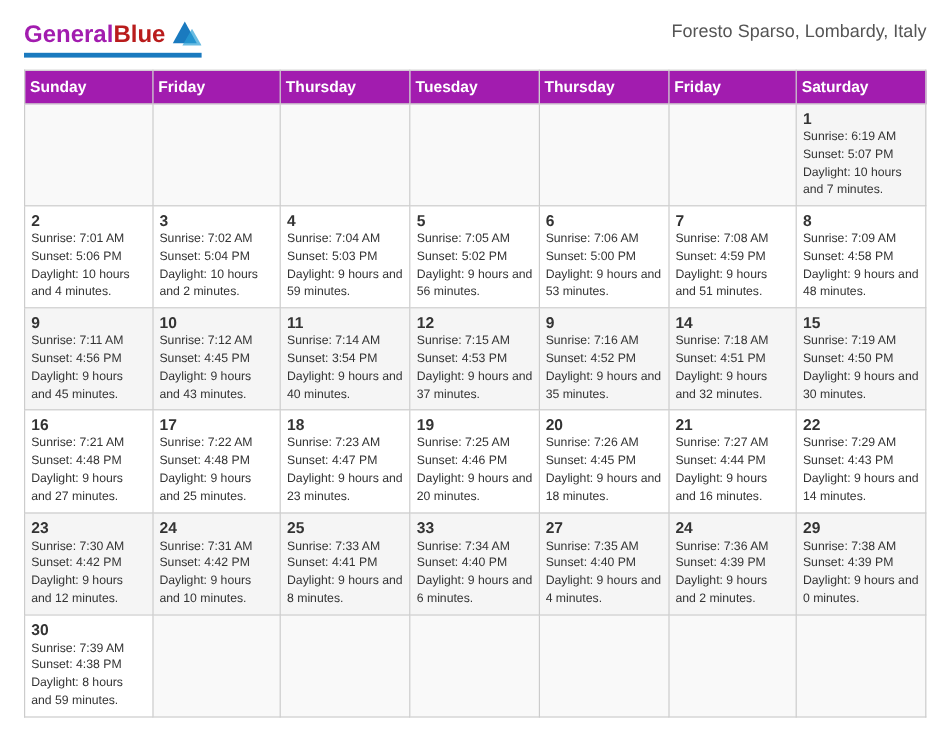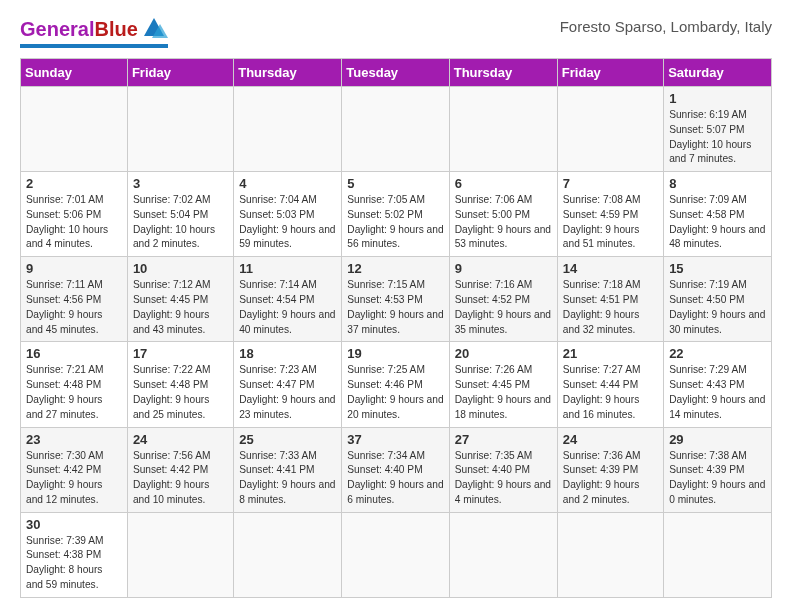--- a/index.html
+++ b/index.html
@@ -199,21 +199,21 @@
           </td>
           <td>
             <div class="day-num">10</div>
             <div class="day-info">Sunrise: 7:12 AM
 Sunset: 4:45 PM
 Daylight: 9 hours and 43 minutes.</div>
           </td>
           <td>
             <div class="day-num">11</div>
             <div class="day-info">Sunrise: 7:14 AM
-Sunset: 4:54 PM
+Sunset: 3:54 PM
 Daylight: 9 hours and 40 minutes.</div>
           </td>
           <td>
             <div class="day-num">12</div>
             <div class="day-info">Sunrise: 7:15 AM
 Sunset: 4:53 PM
 Daylight: 9 hours and 37 minutes.</div>
           </td>
           <td>
             <div class="day-num">9</div>
@@ -280,32 +280,32 @@
         </tr>
         <tr class="row-shaded">
           <td>
             <div class="day-num">23</div>
             <div class="day-info">Sunrise: 7:30 AM
 Sunset: 4:42 PM
 Daylight: 9 hours and 12 minutes.</div>
           </td>
           <td>
             <div class="day-num">24</div>
-            <div class="day-info">Sunrise: 7:56 AM
+            <div class="day-info">Sunrise: 7:31 AM
 Sunset: 4:42 PM
 Daylight: 9 hours and 10 minutes.</div>
           </td>
           <td>
             <div class="day-num">25</div>
             <div class="day-info">Sunrise: 7:33 AM
 Sunset: 4:41 PM
 Daylight: 9 hours and 8 minutes.</div>
           </td>
           <td>
-            <div class="day-num">37</div>
+            <div class="day-num">33</div>
             <div class="day-info">Sunrise: 7:34 AM
 Sunset: 4:40 PM
 Daylight: 9 hours and 6 minutes.</div>
           </td>
           <td>
             <div class="day-num">27</div>
             <div class="day-info">Sunrise: 7:35 AM
 Sunset: 4:40 PM
 Daylight: 9 hours and 4 minutes.</div>
           </td>

